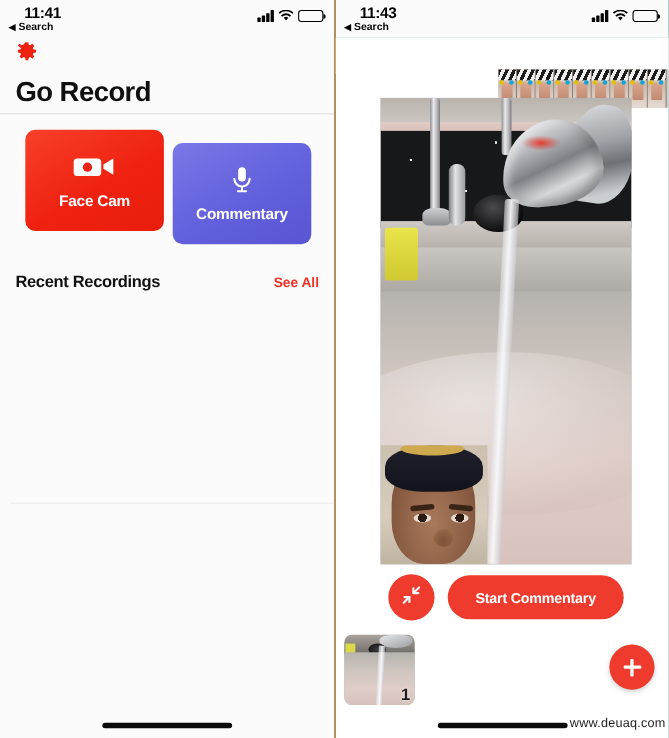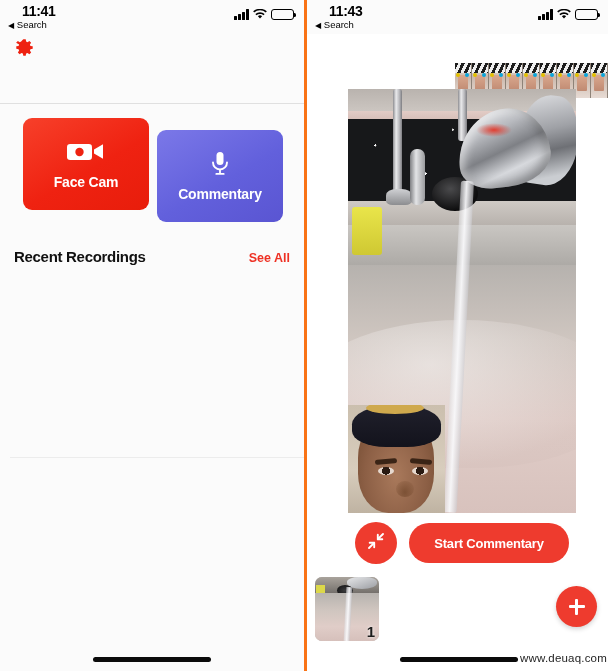--- a/index.html
+++ b/index.html
@@ -7,34 +7,34 @@
     width: 608px; height: 671px;
     background: #ffffff;
     font-family: "Liberation Sans", sans-serif;
     overflow: hidden;
   }
   .screens { display: flex; width: 608px; height: 671px; }
 
   
   .screen { position: relative; width: 304px; height: 671px; background: #ffffff; overflow: hidden; }
   .screen.left  { background: #fbfbfb; }
-  .screen.right { background: #0f766e; border-left: 3px solid #f97316; }
+  .screen.right { background: #0f766e; border-left: 1px solid #f97316; }
 
   
   .statusbar {
     position: relative; height: 34px; width: 100%;
     background: #fbfbfb;
   }
   .sb-time {
     position: absolute; left: 22px; top: 3px;
     font-size: 14px; font-weight: bold; color: #000; letter-spacing: -.3px;
   }
   .sb-back {
     position: absolute; left: 8px; top: 19px;
-    font-size: 9.5px; color: #000; font-weight: normal; white-space: nowrap;
+    font-size: 9.5px; color: #000; font-weight: bold; white-space: nowrap;
   }
   .sb-back .tri { font-size: 8px; }
   .sb-right {
     position: absolute; right: 10px; top: 9px;
     display: flex; align-items: flex-end; gap: 4px;
   }
   .bars { display: flex; align-items: flex-end; gap: 1.4px; height: 11px; }
   .bars i { display: block; width: 2.6px; background: #000; border-radius: .5px; }
   .bars i:nth-child(1) { height: 4px; }
   .bars i:nth-child(2) { height: 6px; }
@@ -331,20 +331,21 @@
 
     <div class="gear-btn">
       <span>
         <svg width="21" height="21" viewBox="0 0 24 24" fill="#ee2211">
           <path d="M12 8.2a3.8 3.8 0 1 0 0 7.6 3.8 3.8 0 0 0 0-7.6zm0 5.6a1.8 1.8 0 1 1 0-3.6 1.8 1.8 0 0 1 0 3.6z"></path>
           <path d="M10.6 1.5h2.8l.45 2.6 1.55.64 2.2-1.45 2 2-1.45 2.2.64 1.55 2.6.45v2.8l-2.6.45-.64 1.55 1.45 2.2-2 2-2.2-1.45-1.55.64-.45 2.6h-2.8l-.45-2.6-1.55-.64-2.2 1.45-2-2 1.45-2.2-.64-1.55-2.6-.45v-2.8l2.6-.45.64-1.55L2.4 5.29l2-2 2.2 1.45 1.55-.64z"></path>
         </svg>
       </span>
     </div>
 
+    <div class="page-title">Go Record</div>
     <div class="title-sep"></div>
 
     <div class="card-row">
       <div class="card facecam">
         <span class="card-icon">
           <svg width="40" height="25" viewBox="0 0 40 25">
             <rect x="1" y="5" width="25" height="16" rx="3.2" fill="#fff"></rect>
             <circle cx="13.5" cy="13" r="4.2" fill="#ee2211"></circle>
             <path d="M28 10.5 37 5.2v14.6l-9-5.3z" fill="#fff"></path>
           </svg>

